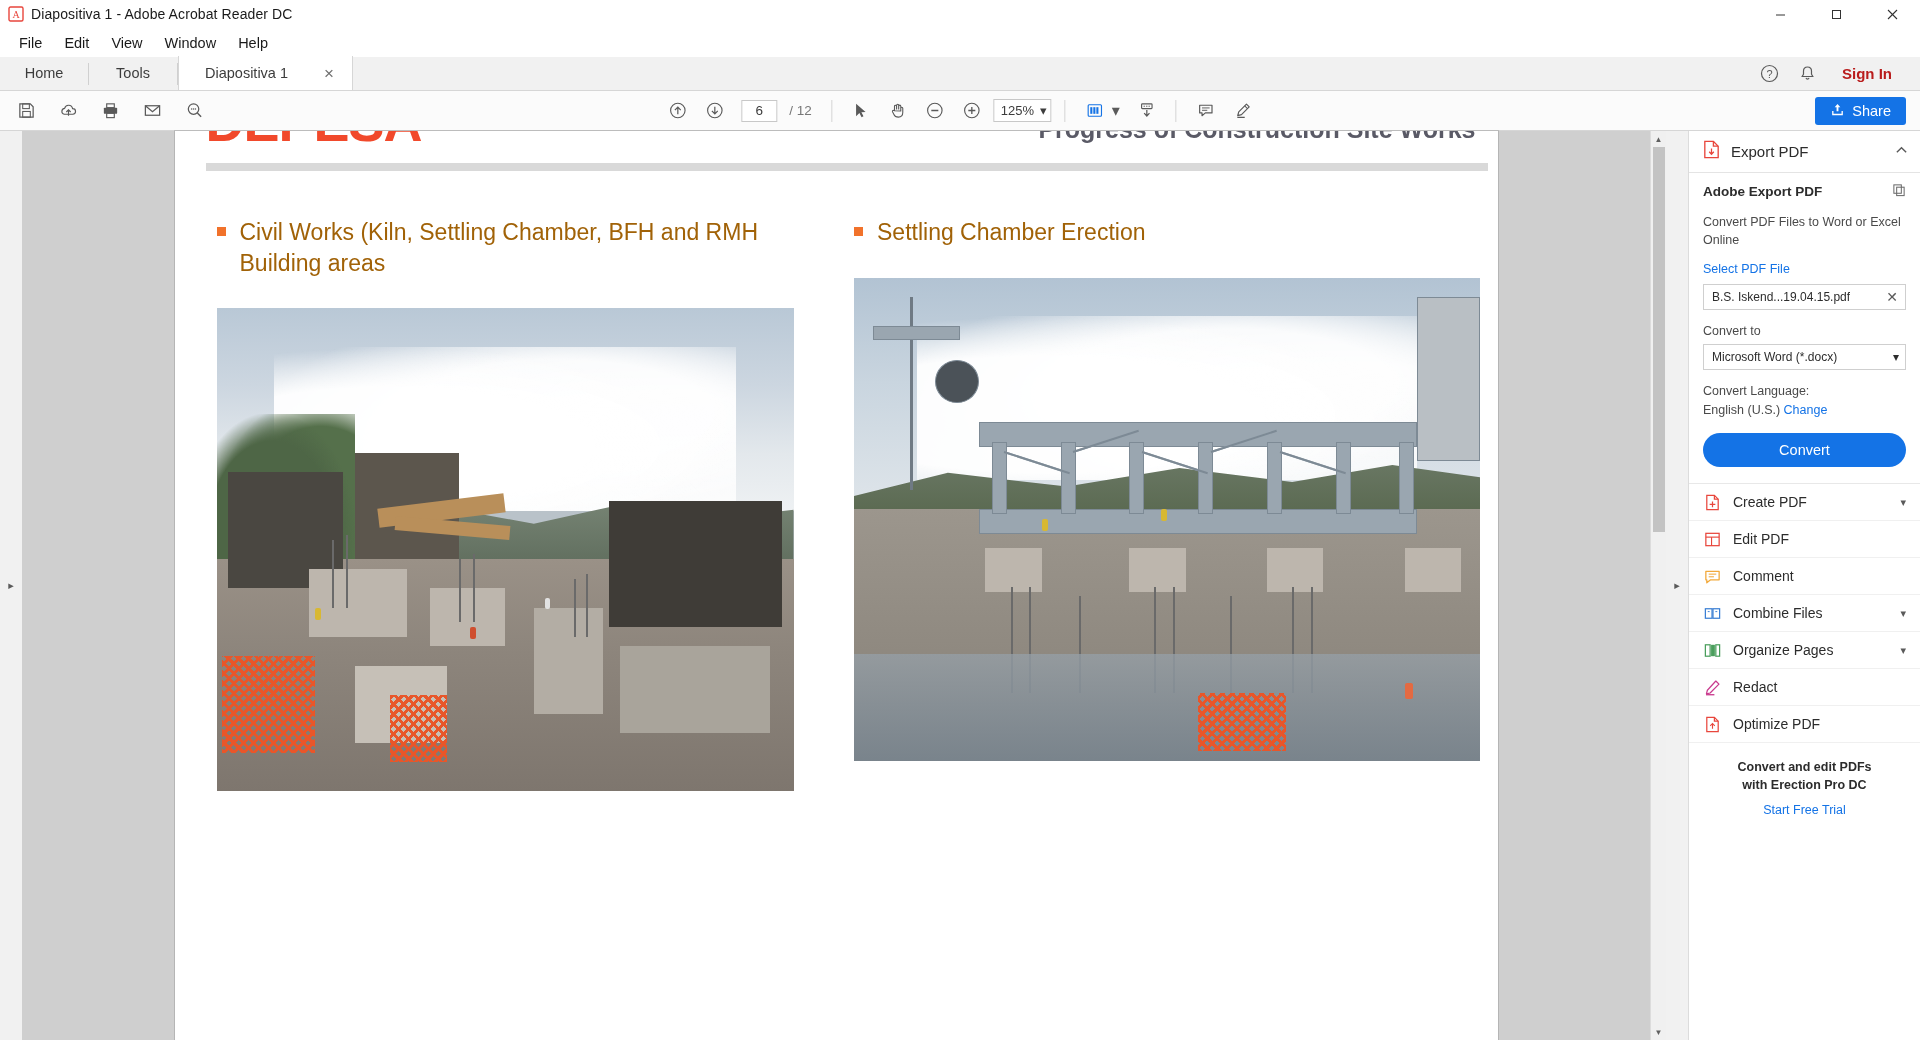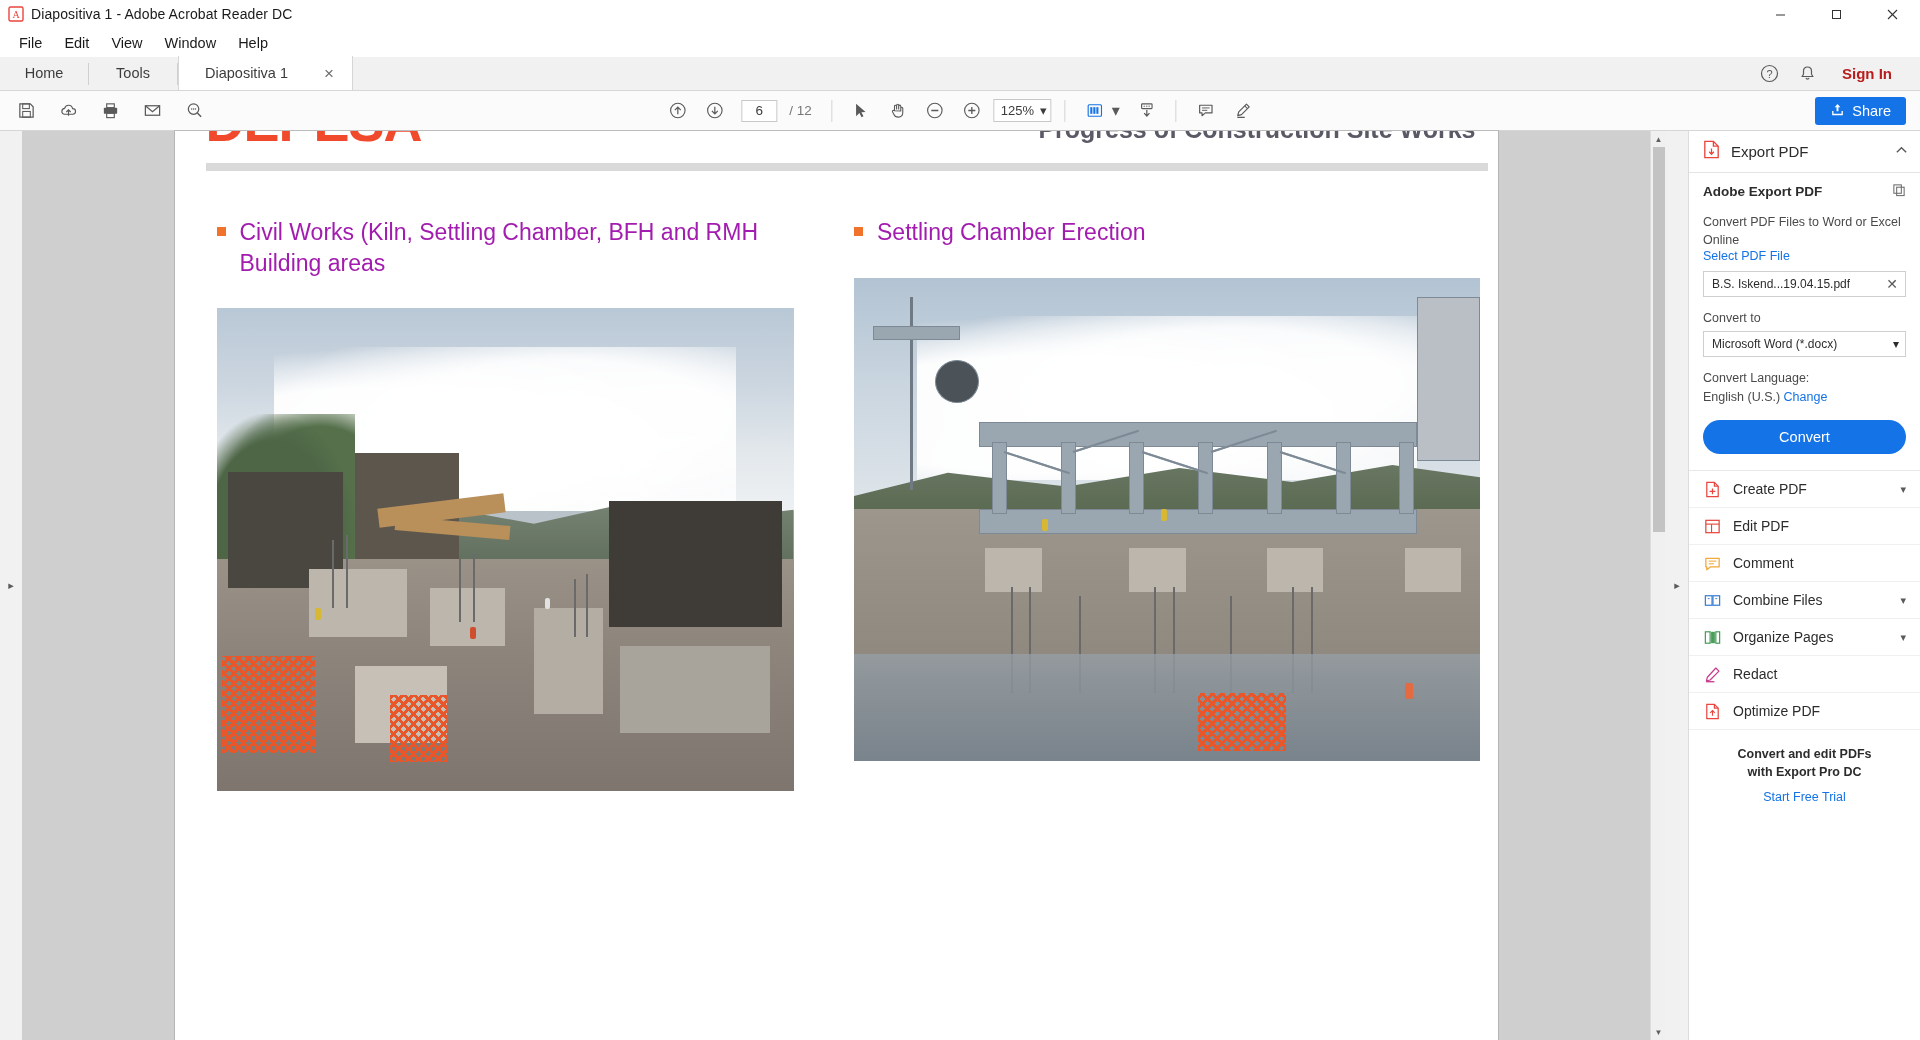--- a/index.html
+++ b/index.html
@@ -96,21 +96,21 @@
   .slide-title {
     position:absolute; right:22px; top:-16px; font-size:25px; font-weight:bold; color:#5a5a66;
   }
   .headrule { position:absolute; left:31px; right:10px; top:32px; height:8px; background:#d9d9d9; }
 
   .cols { display:flex; padding:48px 0 0 0; }
   .col { width:50%; padding:0 16px 0 42px; }
   .col.right { padding-left:18px; }
   .bullet { display:flex; gap:14px; align-items:flex-start; }
   .bsq { width:9px; height:9px; background:#f1722b; margin-top:10px; flex:0 0 9px; }
-  .btext { font-size:23px; color:#a21caf; line-height:1.33; font-weight:normal; }
+  .btext { font-size:23px; color:#a16207; line-height:1.33; font-weight:normal; }
 
   .photo { margin-top:30px; height:483px; position:relative; overflow:hidden; background:#b9c2c9; }
   .photo.p1 { width:577px; margin-left:0; }
   .photo.p2 { width:626px; margin-left:0; }
 
   
   .sky { position:absolute; inset:0 0 58% 0; background:linear-gradient(#b9c8d6 0%,#ccd6e0 38%,#e3e8ec 72%,#eef1f3 100%); }
   .clouds { position:absolute; top:8%; left:10%; width:80%; height:34%;
     background:radial-gradient(ellipse at 25% 60%, rgba(255,255,255,.95) 0 42%, rgba(255,255,255,0) 70%),
                radial-gradient(ellipse at 62% 40%, rgba(255,255,255,.9) 0 38%, rgba(255,255,255,0) 72%),
@@ -149,21 +149,21 @@
   
   .rpanel { width:232px; background:#ffffff; border-left:1px solid #dcdcdc; display:flex; flex-direction:column; flex:0 0 232px; min-height:0; }
   .rp-header {
     height:42px; display:flex; align-items:center; gap:9px; padding:0 12px;
     border-bottom:1px solid #e4e4e4; flex:0 0 42px;
   }
   .rp-header .rp-title { font-size:15px; color:#2c2c2c; flex:1; }
   .rp-body { padding:10px 14px 0 14px; }
   .rp-sub { font-size:13.5px; font-weight:bold; color:#2c2c2c; display:flex; align-items:center; justify-content:space-between; }
   .rp-desc { font-size:12.5px; color:#4a4a4a; line-height:1.45; margin-top:13px; }
-  .rp-link { font-size:12.5px; color:#1473e6; display:block; }
+  .rp-link { font-size:12.5px; color:#1473e6; margin-top:13px; display:block; }
   .filefield {
     margin-top:8px; height:26px; border:1px solid #cfcfcf; background:#fff;
     display:flex; align-items:center; padding:0 4px 0 8px; justify-content:space-between;
   }
   .filefield .fname { font-size:12px; color:#2c2c2c; white-space:nowrap; overflow:hidden; }
   .filefield .fx { font-size:14px; color:#5a5a5a; padding:0 3px; }
   .rp-label { font-size:12.5px; color:#4a4a4a; margin-top:14px; }
   .selectbox {
     margin-top:6px; height:26px; border:1px solid #cfcfcf; background:#fff;
     display:flex; align-items:center; justify-content:space-between; padding:0 6px 0 8px;
@@ -618,19 +618,19 @@
                 <path d="M12 2.5v4h4" fill="none" stroke="#e8463c" stroke-width="1.3"></path>
                 <path d="M10 14.5V9 M7.6 11.4 10 8.9l2.4 2.5" fill="none" stroke="#e8463c" stroke-width="1.2"></path>
               </svg>
             </span>
           <span class="tlabel">Optimize PDF</span>
         </div>
       </div>
 
       <div class="footer-promo">
         <div class="fp-line">Convert and edit PDFs</div>
-        <div class="fp-line">with Export Pro DC</div>
+        <div class="fp-line">with Erection Pro DC</div>
         <span class="fp-link">Start Free Trial</span>
       </div>
     </div>
 
   </div>
 </div>
 
 </body></html>

